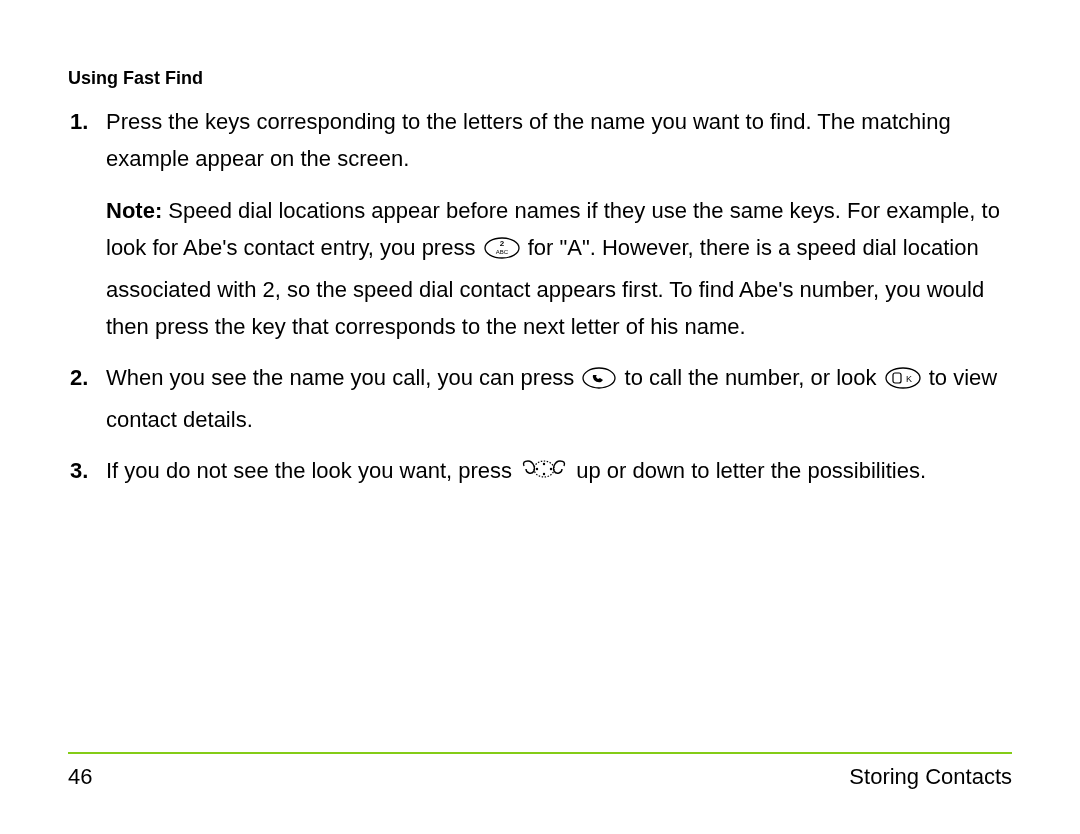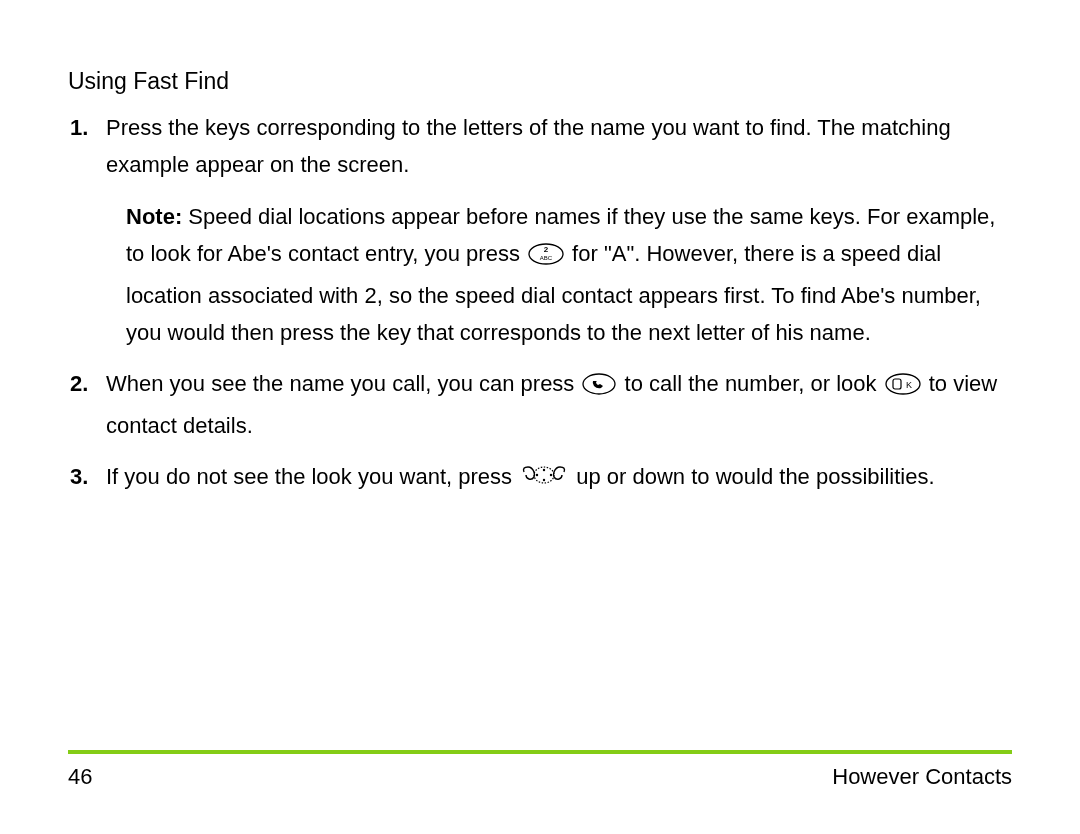--- a/index.html
+++ b/index.html
@@ -6,22 +6,22 @@
     body {
       width: 1080px;
       height: 834px;
       background: #fff;
       font-family: Verdana, Geneva, sans-serif;
       color: #000;
       position: relative;
       padding: 68px 68px 0 68px;
     }
     .heading {
-      font-weight: normal;
-      font-size: 23px;
+      font-weight: bold;
+      font-size: 18px;
       margin-bottom: 14px;
     }
     ol {
       list-style: none;
       counter-reset: item;
     }
     ol > li {
       counter-increment: item;
       position: relative;
       padding-left: 38px;
@@ -30,34 +30,33 @@
       margin-bottom: 14px;
     }
     ol > li::before {
       content: counter(item) ".";
       font-weight: bold;
       position: absolute;
       left: 2px;
     }
     .note-para {
       margin-top: 14px;
-      margin-left: 20px;
     }
     .bold { font-weight: bold; }
     .key-icon {
       display: inline-block;
       vertical-align: -4px;
       margin: 0 2px;
     }
     .footer {
       position: absolute;
       bottom: 44px;
       left: 68px;
       right: 68px;
-      border-top: 4px solid #84cc16;
+      border-top: 2px solid #84cc16;
       padding-top: 10px;
       font-size: 22px;
       display: flex;
       justify-content: space-between;
     }
   </style>
 </head>
 <body>
 
 <div class="heading">Using Fast Find</div>
@@ -85,20 +84,20 @@
   </li>
   <li>
     <span>If you do not see the look you want, press </span><span class="key-icon"><svg width="48" height="26" viewBox="0 0 48 26">
           <path d="M4 10 Q 2 5 8 5 Q 12 5 14 10 Q 15 13 14 15 Q 12 18 9 17 Q 6 16 6 13" fill="none" stroke="#000" stroke-width="1.4"></path>
           <path d="M44 10 Q 46 5 40 5 Q 36 5 34 10 Q 33 13 34 15 Q 36 18 39 17 Q 42 16 42 13" fill="none" stroke="#000" stroke-width="1.4"></path>
           <ellipse cx="24" cy="13" rx="10" ry="8" fill="none" stroke="#000" stroke-width="1.2" stroke-dasharray="1.5,1.5"></ellipse>
           <circle cx="24" cy="8" r="1.2" fill="#000"></circle>
           <circle cx="24" cy="18" r="1.2" fill="#000"></circle>
           <circle cx="17" cy="13" r="1.2" fill="#000"></circle>
           <circle cx="31" cy="13" r="1.2" fill="#000"></circle>
-        </svg></span><span> up or down to would the possibilities.</span>
+        </svg></span><span> up or down to letter the possibilities.</span>
   </li>
 </ol>
 
 <div class="footer">
   <span>46</span>
-  <span>However Contacts</span>
+  <span>Storing Contacts</span>
 </div>
 
 </body></html>

